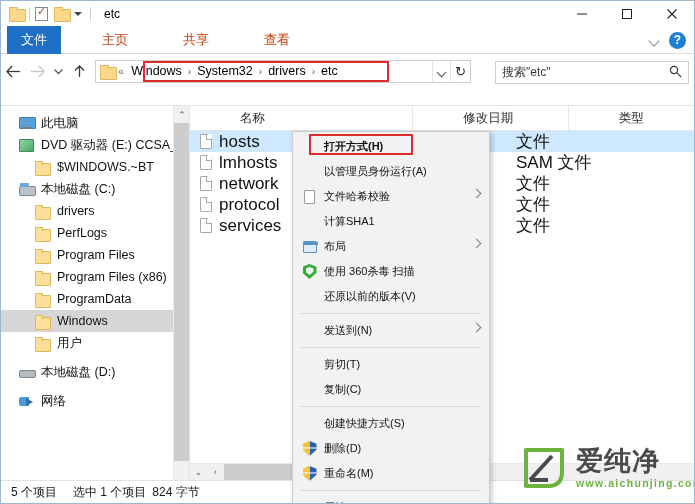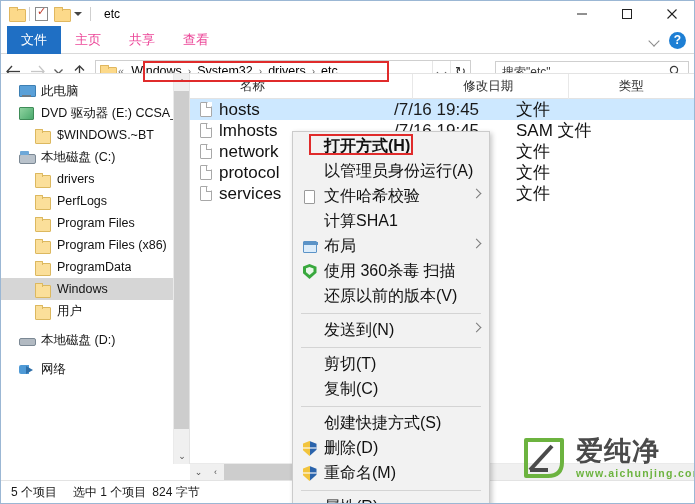--- a/index.html
+++ b/index.html
@@ -69,21 +69,21 @@
   .win-btn svg { display: block; }
 
   
   .ribbon {
     position: absolute; left: 0; top: 25px; width: 693px; height: 28px;
     background: #fff; border-bottom: 1px solid #d9d9d9;
   }
   .tabs { display: flex; height: 28px; align-items: stretch; }
   .tab {
     display: flex; align-items: center; justify-content: center;
-    font-size: 13px; color: #ec4899; padding: 0 14px; min-width: 44px;
+    font-size: 13px; color: #c2410c; padding: 0 14px; min-width: 44px; margin-left: 27px;
   }
   .tab.file {
     background: #1f6fc4; color: #fff; font-weight: normal;
     padding: 0 14px; margin-left: 6px;
   }
   .ribbon-right {
     position: absolute; right: 0; top: 0; height: 28px; display: flex;
     align-items: center; gap: 6px; padding-right: 8px;
   }
   .chev-down {
@@ -149,21 +149,21 @@
   .searchbox {
     position: absolute; left: 494px; top: 60px; width: 194px; height: 23px;
     border: 1px solid #cfcfcf; background: #fff;
     display: flex; align-items: center; padding: 0 6px;
   }
   .search-ph { flex: 1; font-size: 12px; color: #3a3a3a; }
   .search-ico { color: #3a3a3a; font-size: 13px; }
 
   
   .main {
-    position: absolute; left: 0; top: 72px; width: 693px; height: 391px;
+    position: absolute; left: 0; top: 104px; width: 693px; height: 391px;
     border-top: 1px solid #e3e3e3;
     display: flex;
   }
   
   .navpane {
     width: 188px; height: 100%; background: #fff; position: relative;
     overflow: hidden;
   }
   .tree { padding-top: 6px; }
   .titem {
@@ -289,21 +289,21 @@
 
   
   .ctxmenu {
     position: absolute; left: 291px; top: 130px; width: 198px;
     background: #f2f2f2; border: 1px solid #cbcbcb;
     box-shadow: 2px 2px 5px rgba(0,0,0,0.22);
     z-index: 20; padding: 2px 0;
   }
   .mi {
     height: 25px; display: flex; align-items: center; position: relative;
-    font-size: 16px; color: #111; padding-left: 8px;
+    font-size: 11px; color: #111; padding-left: 8px;
   }
   .mi .mico { width: 17px; flex: 0 0 17px; display: flex;
     align-items: center; justify-content: center; margin-right: 6px; }
   .mi .mlbl { flex: 1; white-space: nowrap; }
   .mi.noicon .mlbl { margin-left: 23px; }
   .mi .sub {
     position: absolute; right: 9px; top: 6px; width: 7px; height: 7px;
     border-right: 1.6px solid #7a7a7a; border-top: 1.6px solid #7a7a7a;
     transform: rotate(45deg);
   }
@@ -364,21 +364,21 @@
   .hs-arrow {
     width: 17px; height: 17px; display: flex; align-items: center;
     justify-content: center; font-size: 9px; color: #505050;
   }
   .hs-thumb {
     height: 17px; width: 98px; background: #cdcdcd;
   }
 
   
   .watermark {
-    position: absolute; right: 4px; bottom: 14px; width: 172px; height: 62px;
+    position: absolute; right: 4px; bottom: 4px; width: 172px; height: 62px;
     display: flex; align-items: center; gap: 6px; z-index: 40;
   }
   .wm-logo {
     width: 52px; height: 52px; position: relative; flex: 0 0 52px;
   }
   .wm-text { display: flex; flex-direction: column; line-height: 1; }
   .wm-cn {
     font-size: 27px; font-weight: bold; color: #4a4a4a; letter-spacing: 1px;
   }
   .wm-url {

